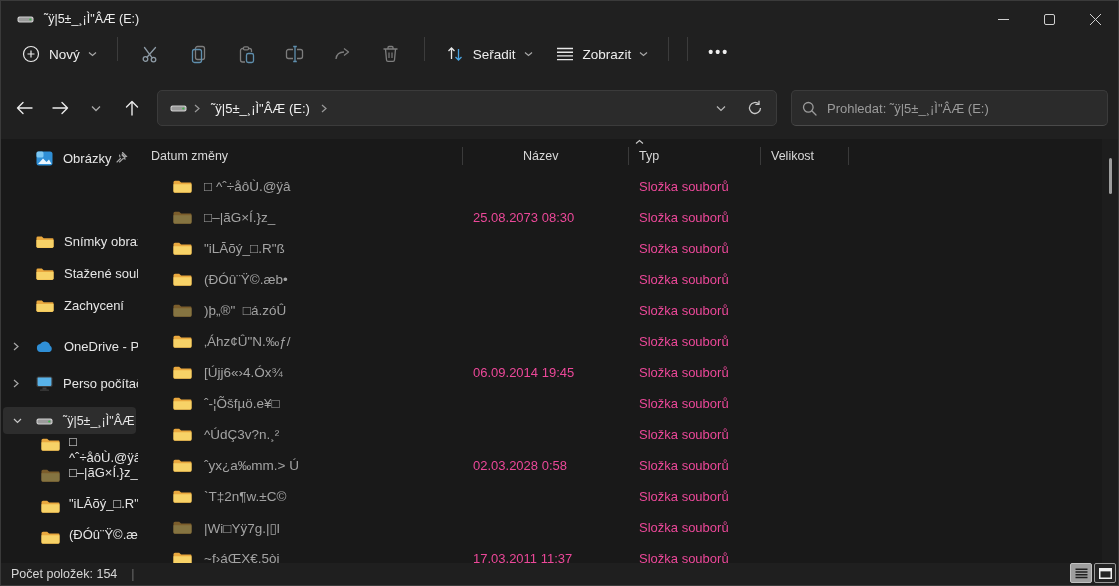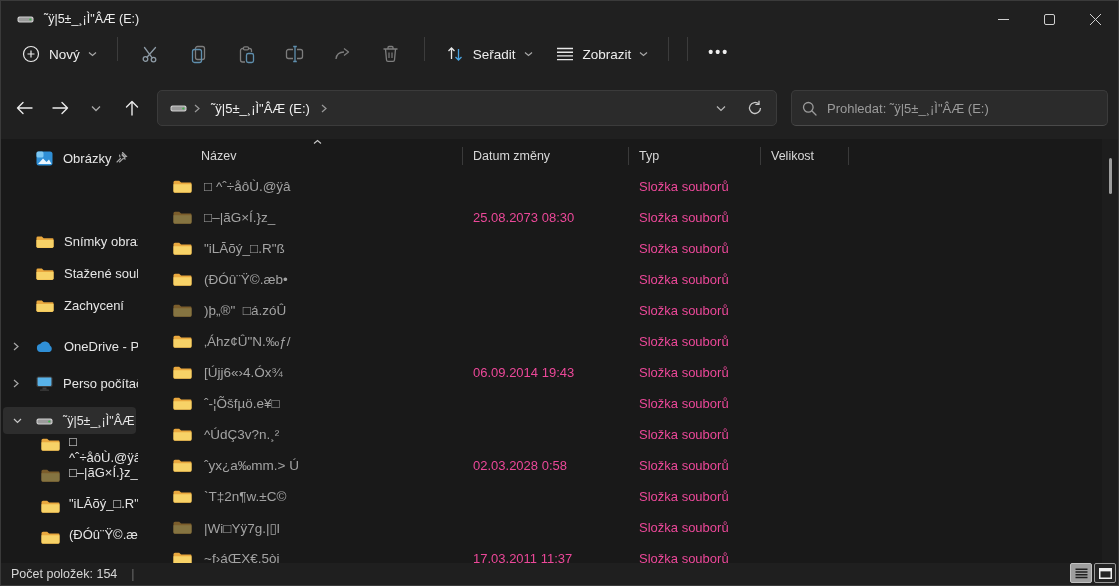--- a/index.html
+++ b/index.html
@@ -389,31 +389,31 @@
               </svg></span><span class="lines"><span>"iLĀõý_□.R"ß</span><span></span></span></div>
           <div class="sb-child"><span><svg width="19" height="15" viewBox="0 0 20 15">
                 <path d="M0.5 3 q0-1.6 1.6-1.6 h4.4 l2 2 h9.9 q1.1 0 1.1 1.2 v8 q0 1.6-1.6 1.6 h-15.8 q-1.6 0-1.6-1.6 z" fill="#e9a83e"></path>
                 <path d="M0.5 5.2 h19 v7 q0 1.6-1.6 1.6 h-15.8 q-1.6 0-1.6-1.6 z" fill="#f7d267"></path>
               </svg></span><span class="lines"><span>(ĐÓû¨Ÿ©.æb•</span><span></span></span></div>
         </div>
     </aside>
 
     <main class="filearea">
       <div class="listheader">
+        <div class="hcell">
+          <span>Datum změny</span>
+          <span class="hsep"></span>
+        </div>
         <div class="hcell first">
           <span>Název</span>
           <span class="sort-caret">
               <svg width="9" height="6" viewBox="0 0 9 6">
                 <path d="M1 4.5 L4.5 1.5 L8 4.5" fill="none" stroke="#c8c8c8" stroke-width="1.1"></path>
               </svg>
             </span>
-          <span class="hsep"></span>
-        </div>
-        <div class="hcell">
-          <span>Datum změny</span>
           <span class="hsep"></span>
         </div>
         <div class="hcell">
           <span>Typ</span>
           <span class="hsep"></span>
         </div>
         <div class="hcell">
           <span>Velikost</span>
           <span class="hsep"></span>
         </div>
@@ -472,21 +472,21 @@
                 </svg></span><span class="rowname">‚Áhz¢Û"N.‰ƒ/</span></div>
             <div class="cell date-cell"></div>
             <div class="cell type-cell">Složka souborů</div>
             <div class="cell size-cell"></div>
           </div>
           <div class="row">
             <div class="cell name-cell"><span><svg width="19" height="15" viewBox="0 0 20 15">
                   <path d="M0.5 3 q0-1.6 1.6-1.6 h4.4 l2 2 h9.9 q1.1 0 1.1 1.2 v8 q0 1.6-1.6 1.6 h-15.8 q-1.6 0-1.6-1.6 z" fill="#e9a83e"></path>
                   <path d="M0.5 5.2 h19 v7 q0 1.6-1.6 1.6 h-15.8 q-1.6 0-1.6-1.6 z" fill="#f7d267"></path>
                 </svg></span><span class="rowname">[Újj6«›4.Óx¾</span></div>
-            <div class="cell date-cell">06.09.2014 19:43</div>
+            <div class="cell date-cell">06.09.2014 19:45</div>
             <div class="cell type-cell">Složka souborů</div>
             <div class="cell size-cell"></div>
           </div>
           <div class="row">
             <div class="cell name-cell"><span><svg width="19" height="15" viewBox="0 0 20 15">
                   <path d="M0.5 3 q0-1.6 1.6-1.6 h4.4 l2 2 h9.9 q1.1 0 1.1 1.2 v8 q0 1.6-1.6 1.6 h-15.8 q-1.6 0-1.6-1.6 z" fill="#e9a83e"></path>
                   <path d="M0.5 5.2 h19 v7 q0 1.6-1.6 1.6 h-15.8 q-1.6 0-1.6-1.6 z" fill="#f7d267"></path>
                 </svg></span><span class="rowname">ˆ-¦Õšfµö.e¥□</span></div>
             <div class="cell date-cell"></div>
             <div class="cell type-cell">Složka souborů</div>

